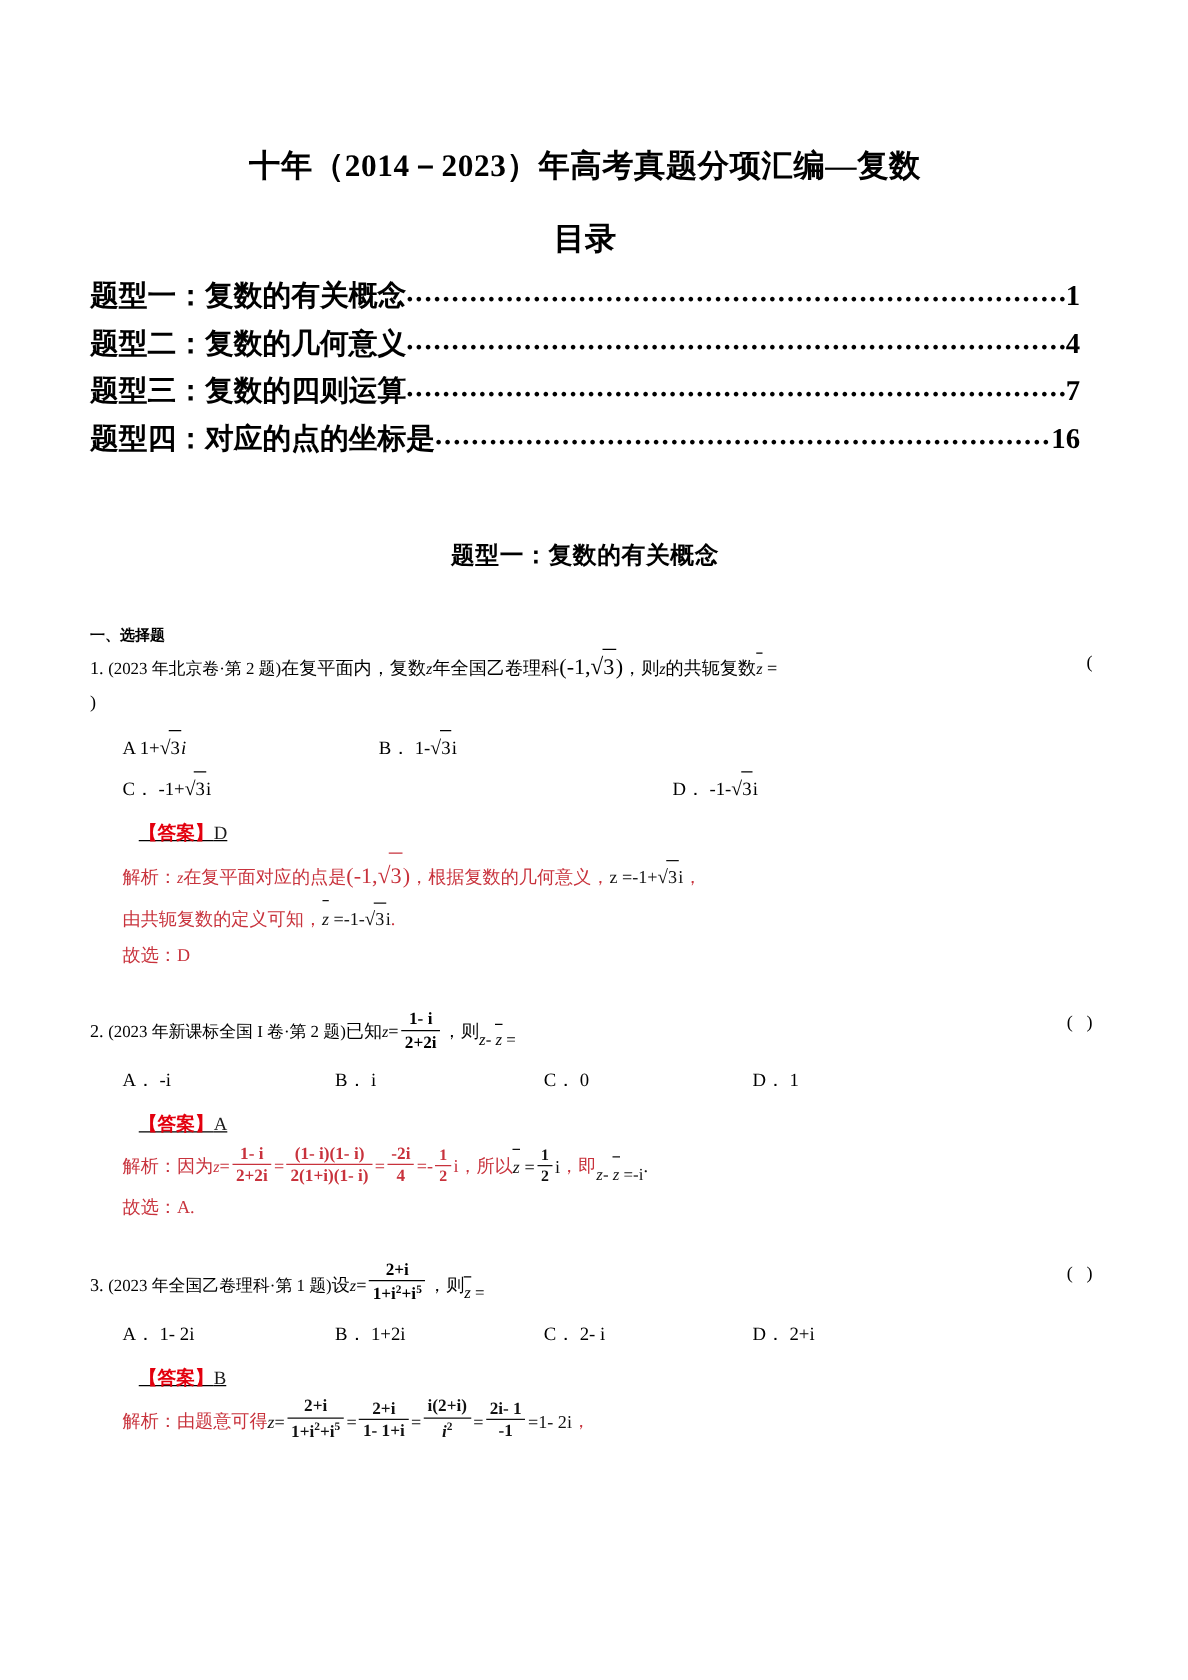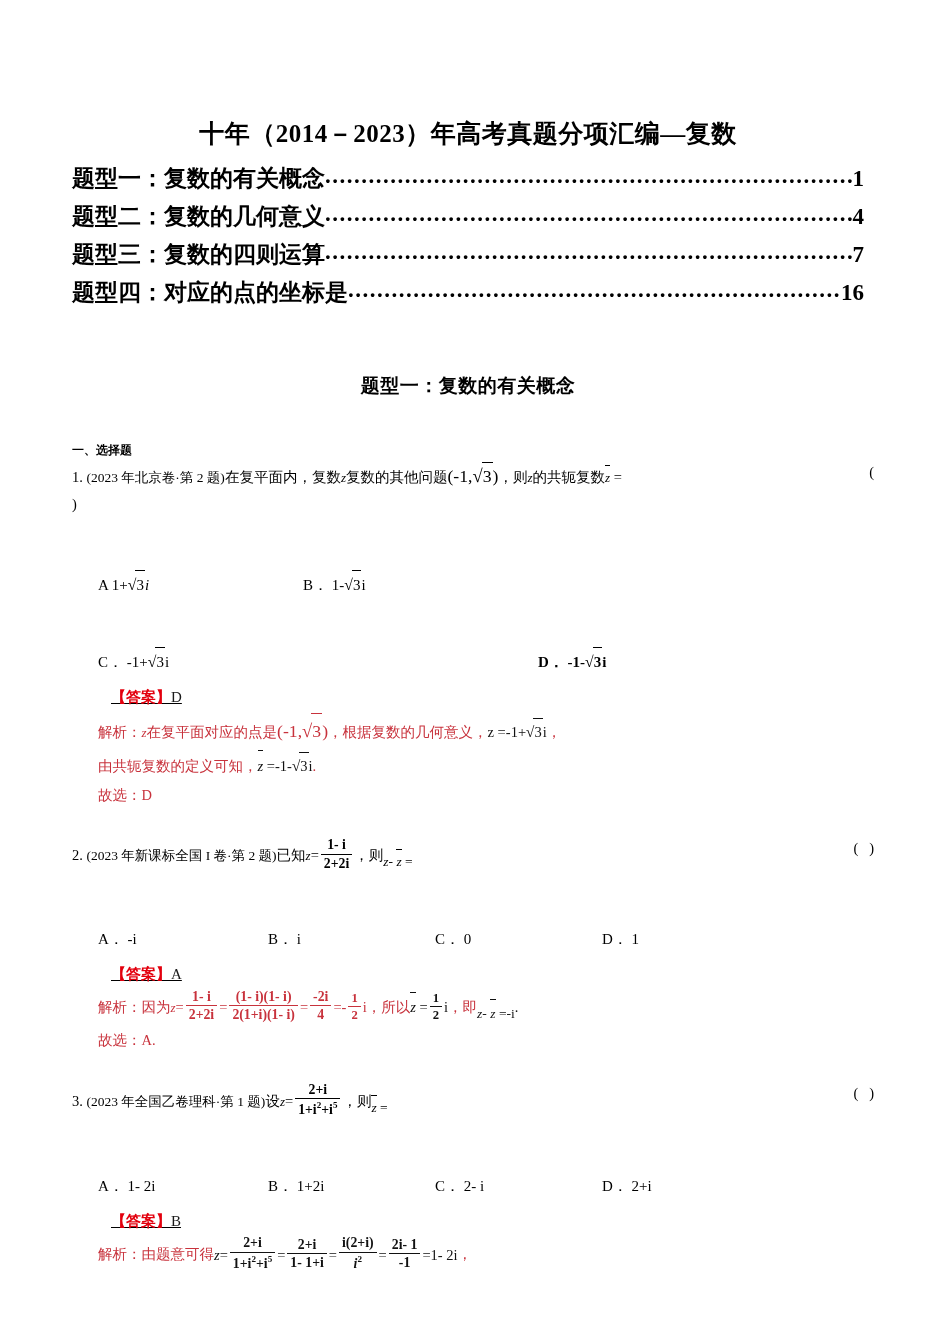--- a/index.html
+++ b/index.html
@@ -105,29 +105,29 @@
     right: 0;
   }
   .q-cont { font-size: 14.5px; line-height: 1.8; }
 
   .options {
     font-size: 15px;
     margin: 8px 0 0 26px;
     line-height: 2.05;
   }
   .opt-row { display: flex; }
-  .opt { flex: 0 0 auto; margin-top: 44px; }
+  .opt { flex: 0 0 auto; }
 
   
   .opts-2col .opt:nth-child(1) { width: 205px; }
   .opts-4col .opt:nth-child(1) { width: 170px; }
   .opts-4col .opt:nth-child(2) { width: 167px; }
   .opts-4col .opt:nth-child(3) { width: 167px; }
   .opt-indent-c { margin-left: 0; }
-  .opt-wide-d { margin-left: 235px; font-weight: bold; }
+  .opt-wide-d { margin-left: 235px; }
 
   
   .ans-line {
     font-size: 15px;
     line-height: 1.85;
     margin: 6px 0 0 39px;
     text-decoration: underline;
   }
   .ans-tag {
     color: #E3000E;
@@ -208,20 +208,21 @@
   .bigparen { font-size: 1.22em; font-family: Liberation Serif, serif; }
   sup.exp { font-size: 0.66em; vertical-align: super; }
 </style>
 </head>
 <body>
 
 <div class="page">
 
   <div class="doc-title">十年（2014－2023）年高考真题分项汇编—复数</div>
 
+  <div class="toc-title">目录</div>
   <div class="toc">
     <div class="toc-row">
       <span class="toc-label">题型一：复数的有关概念</span>
       <span class="toc-dots">........................................................................................................</span>
       <span class="toc-page">1</span>
     </div>
     <div class="toc-row">
       <span class="toc-label">题型二：复数的几何意义</span>
       <span class="toc-dots">........................................................................................................</span>
       <span class="toc-page">4</span>
@@ -240,21 +241,21 @@
 
   <div class="section-heading">题型一：复数的有关概念</div>
 
   <div class="body-area">
 
     <div class="subhead">一、选择题</div>
 
     <div class="q-block">
       <div class="q-stem">
         <span class="q-num">1.</span>
-        <span class="q-src">(2023 年北京卷·第 2 题)</span><span>在复平面内，复数</span><span class="mz">z</span><span>复数的其他问题</span><span class="bigparen"><span>(-1,</span><span class="sqrt"><span class="rad">√</span><span class="rnd">3</span></span><span>)</span></span><span>，则</span><span class="mz">z</span><span>的共轭复数</span><span class="conj mz">z</span>&nbsp;<span>=</span>
+        <span class="q-src">(2023 年北京卷·第 2 题)</span><span>在复平面内，复数</span><span class="mz">z</span><span>年全国乙卷理科</span><span class="bigparen"><span>(-1,</span><span class="sqrt"><span class="rad">√</span><span class="rnd">3</span></span><span>)</span></span><span>，则</span><span class="mz">z</span><span>的共轭复数</span><span class="conj mz">z</span>&nbsp;<span>=</span>
         <span class="q-paren-right">(</span>
       </div>
       <div class="q-cont">)</div>
 
       <div class="options opts-2col">
         <div class="opt-row">
           <span class="opt"><span>A</span><span> </span><span>1+</span><span class="sqrt"><span class="rad">√</span><span class="rnd">3</span></span><span class="mi">i</span></span>
           <span class="opt"><span>B</span><span>．</span><span> 1-</span><span class="sqrt"><span class="rad">√</span><span class="rnd">3</span></span><span>i</span></span>
         </div>
         <div class="opt-row">

